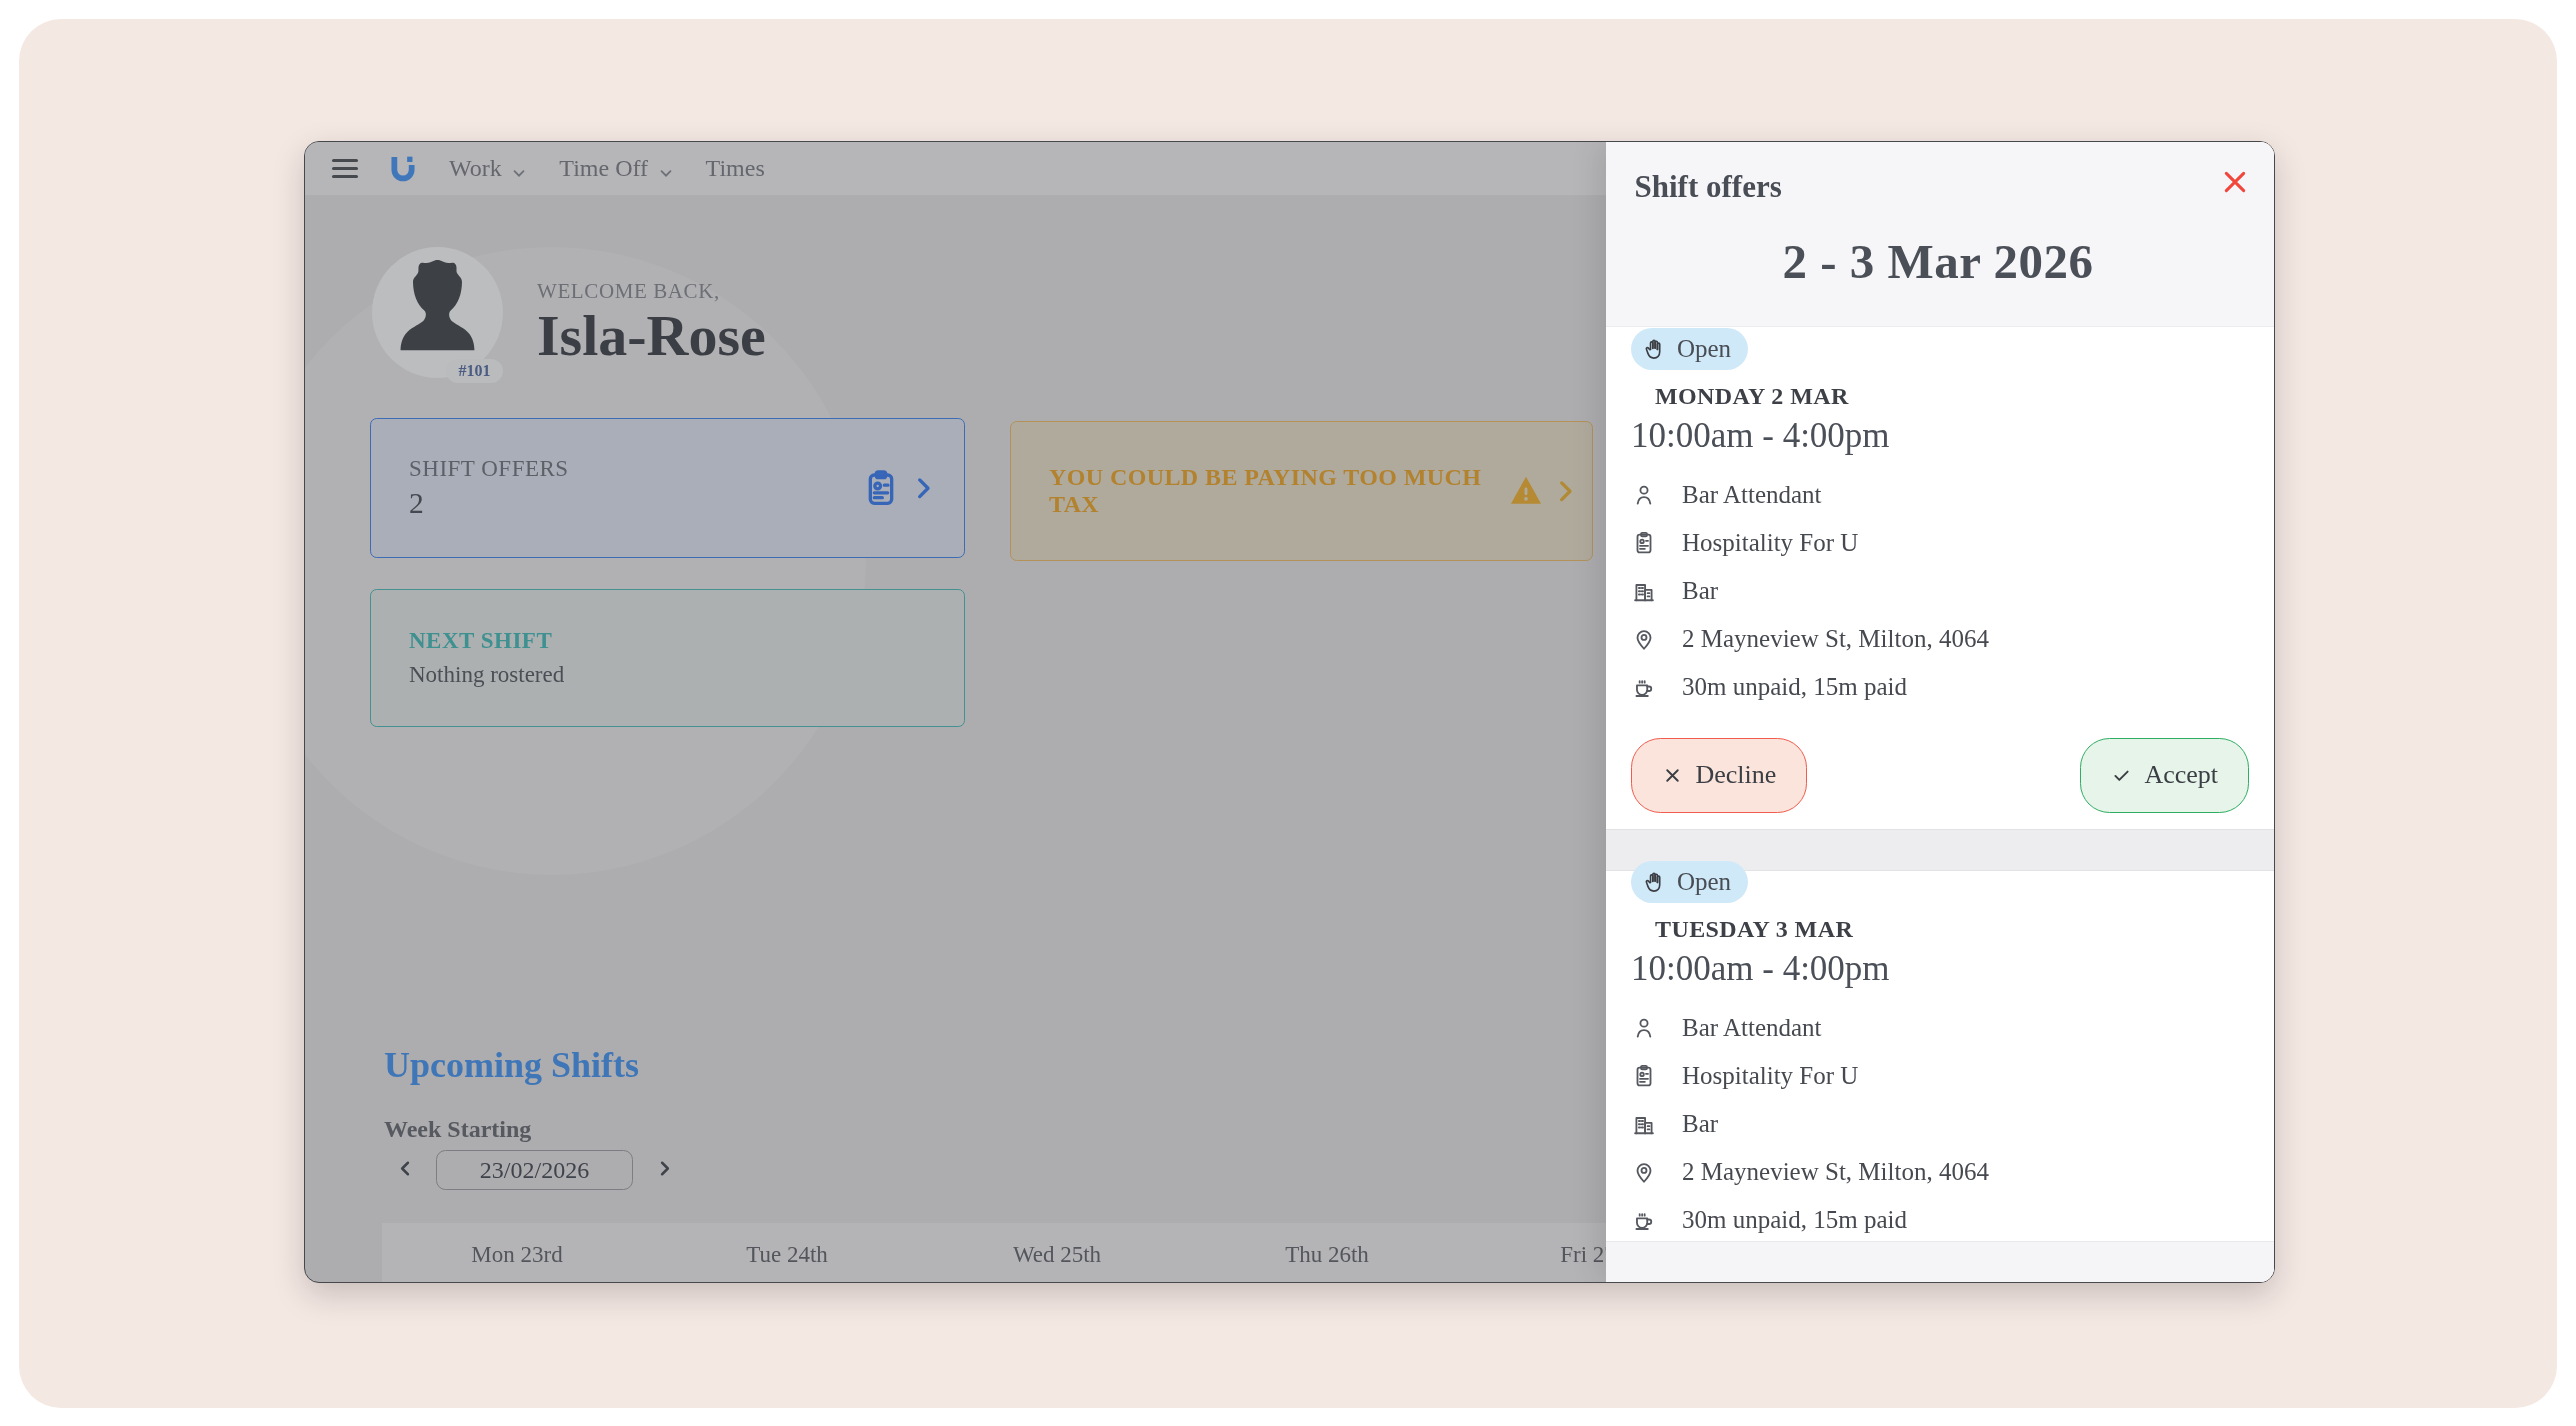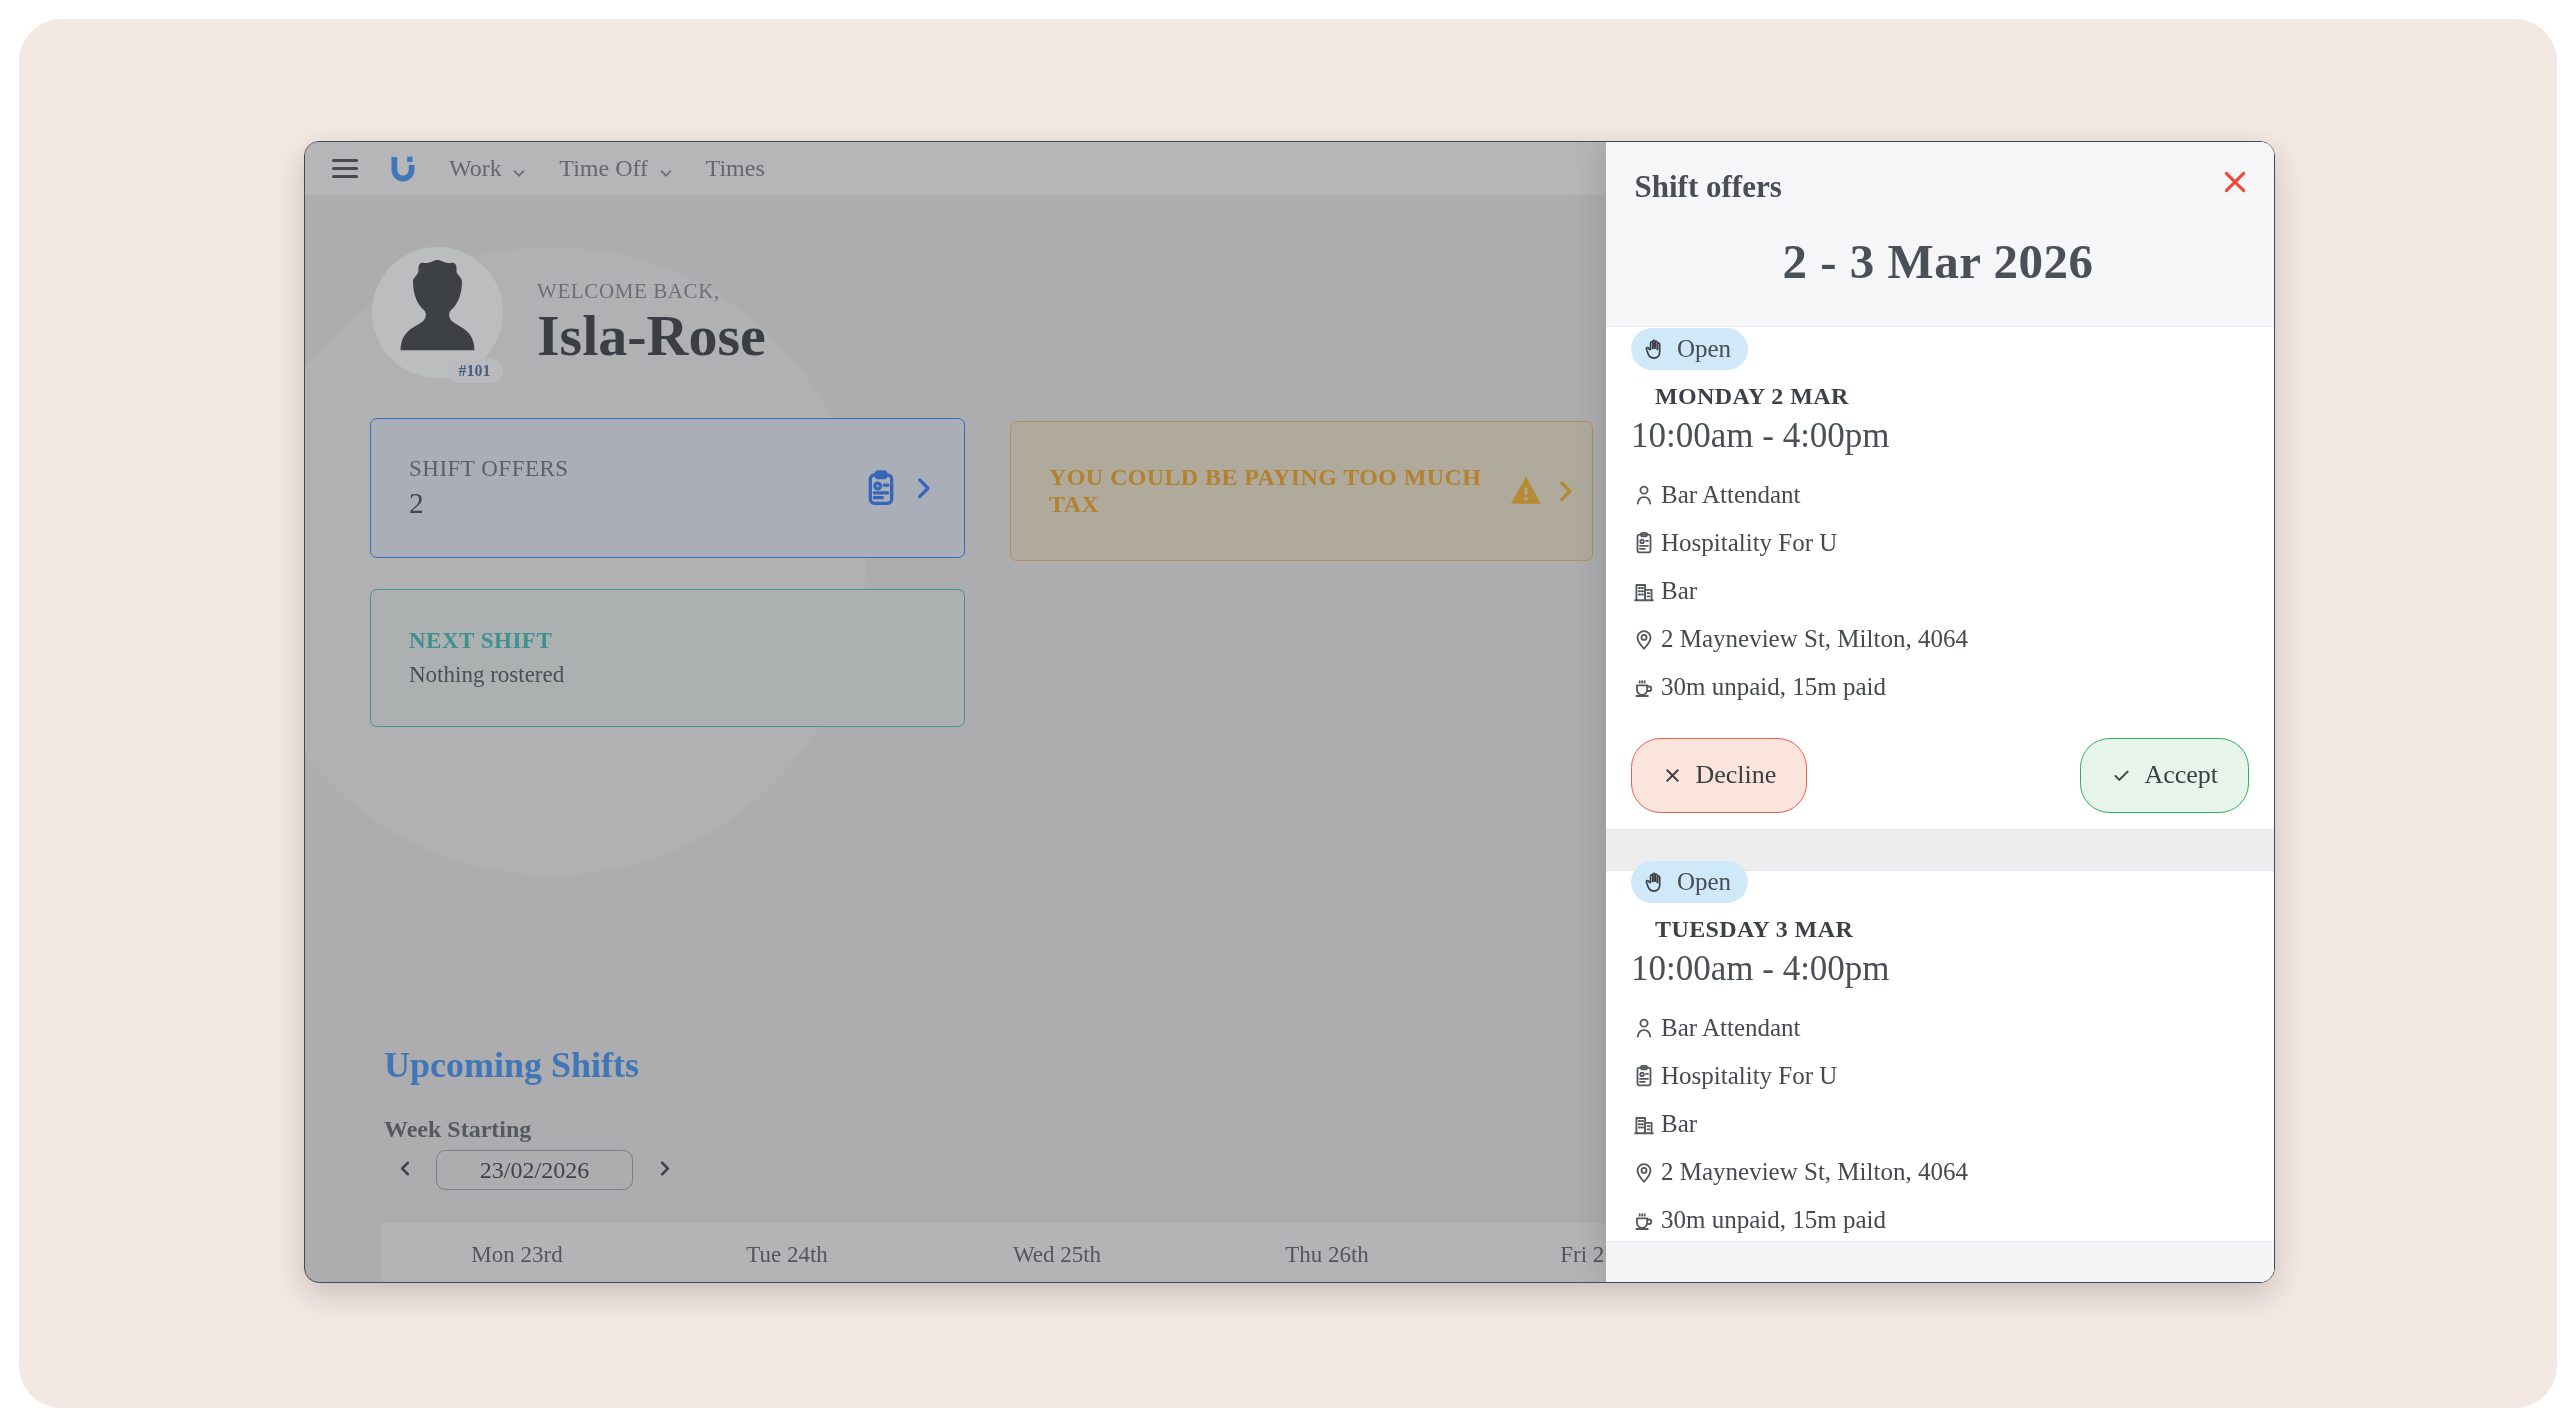--- a/index.html
+++ b/index.html
@@ -59,21 +59,21 @@
   .date-range{position:absolute;left:0;right:4px;top:91px;text-align:center;font-size:49px;font-weight:700;color:#4b4f58;letter-spacing:0.5px;}
 
   .offer{position:absolute;left:25px;right:25px;}
   .offer-1{top:186px;}
   .offer-2{top:719px;}
   .badge-open{display:inline-flex;align-items:center;gap:9.5px;height:42px;box-sizing:border-box;background:#cfe9f8;border-radius:21px;padding:0 17px 0 11.4px;font-size:25px;color:#484c53;}
   .badge-open .hand{width:25px;height:25px;color:#3b3e44;}
   .o-day{margin-top:13.3px;font-size:24px;font-weight:700;letter-spacing:0.4px;color:#3d4047;margin-left:24px;}
   .o-time{margin-top:5.7px;font-size:35px;color:#4b4f58;}
   .o-details{margin-top:15px;}
-  .drow{display:flex;align-items:center;gap:4px;height:48px;}
+  .drow{display:flex;align-items:center;gap:25px;height:48px;}
   .dicon{width:26px;height:26px;color:#55585f;flex:none;}
   .dicon svg{width:100%;height:100%;}
   .dtext{font-size:25px;color:#46494f;}
   .o-actions{display:flex;justify-content:space-between;margin-top:27px;}
   .btn{display:inline-flex;align-items:center;gap:12.4px;height:75px;box-sizing:border-box;border-radius:29.5px;padding:0 30px;font-size:26px;color:#3b3e44;border:1.9px solid;background:#fff;cursor:pointer;font-family:inherit;}
   .btn svg{width:21px;height:21px;}
   .btn-decline{background:#fbe4db;border-color:#f05b4e;}
   .btn-accept{background:#e6f4ea;border-color:#2eae62;}
   .offer-sep{position:absolute;left:0;right:0;top:687px;height:40px;background:#ededf0;border-top:1px solid #e2e2e5;border-bottom:1px solid #e2e2e5;}
   .panel-footer{position:absolute;left:0;right:0;bottom:0;height:40px;background:#f5f5f7;border-top:1px solid #e9e9ec;}

